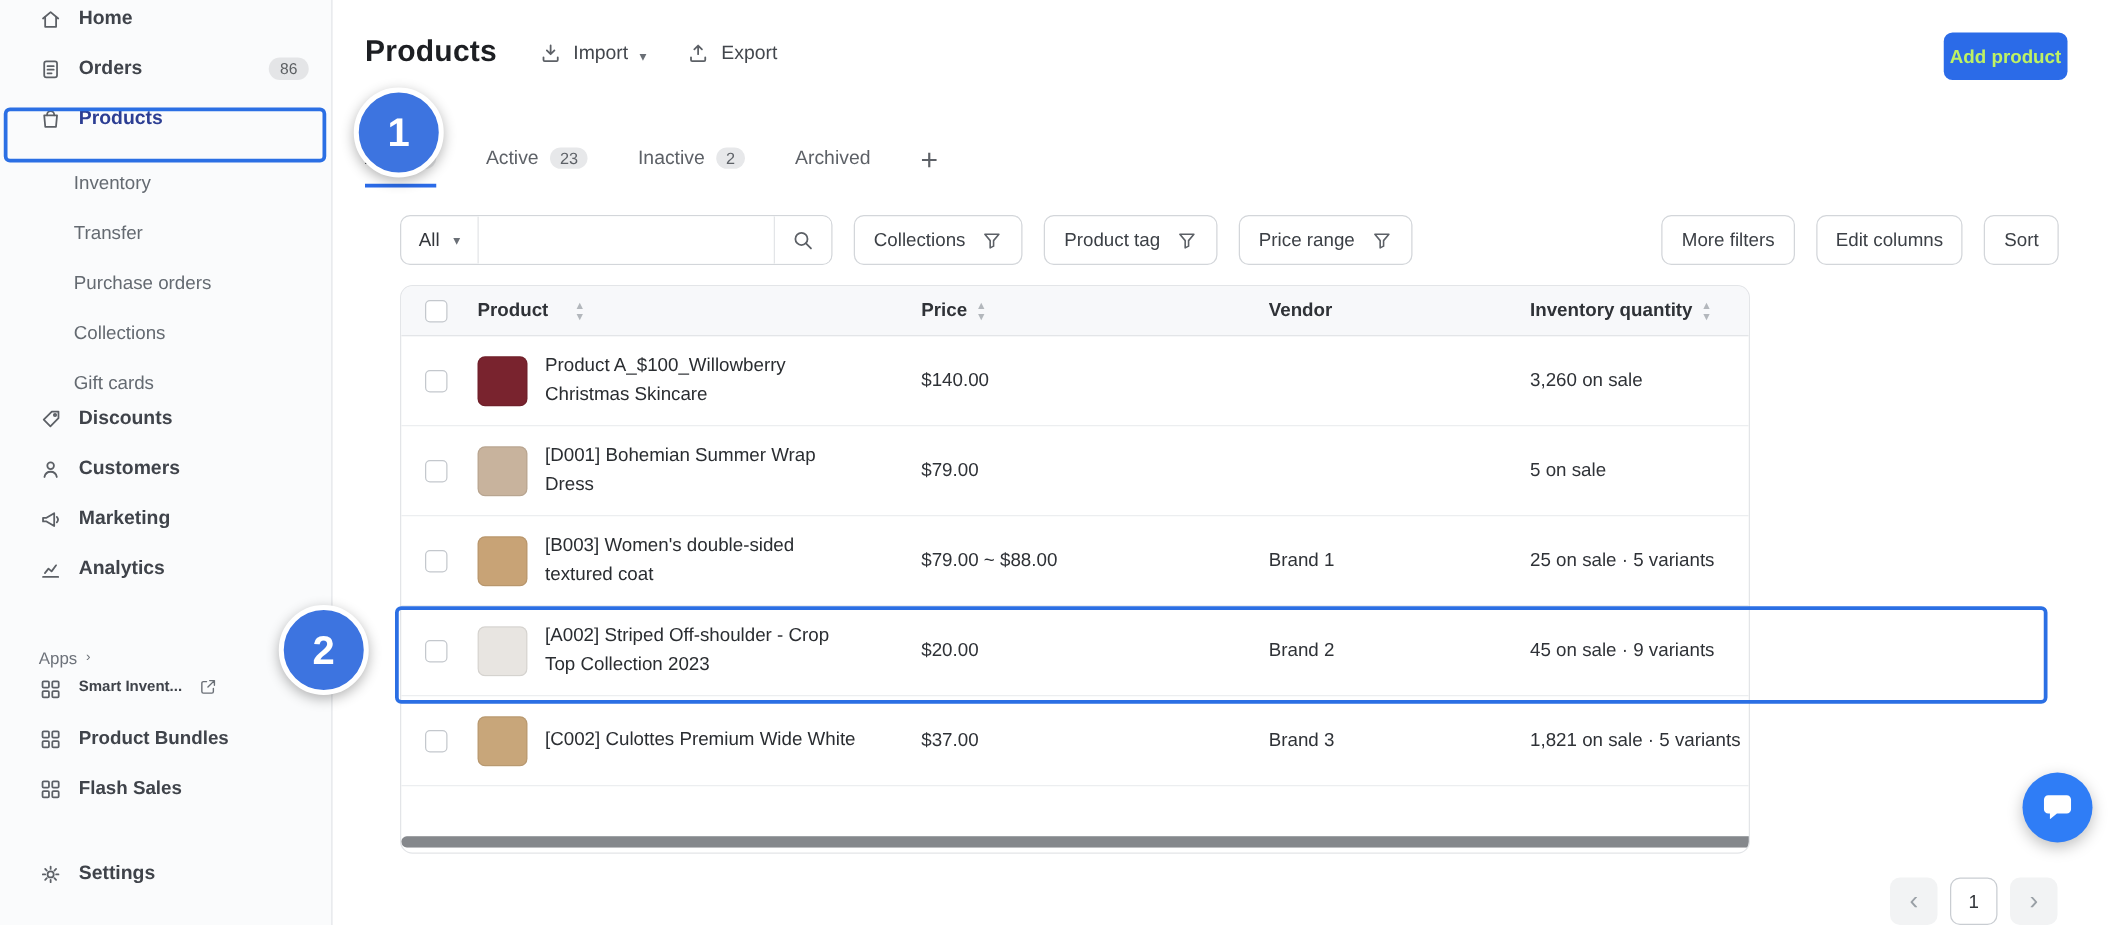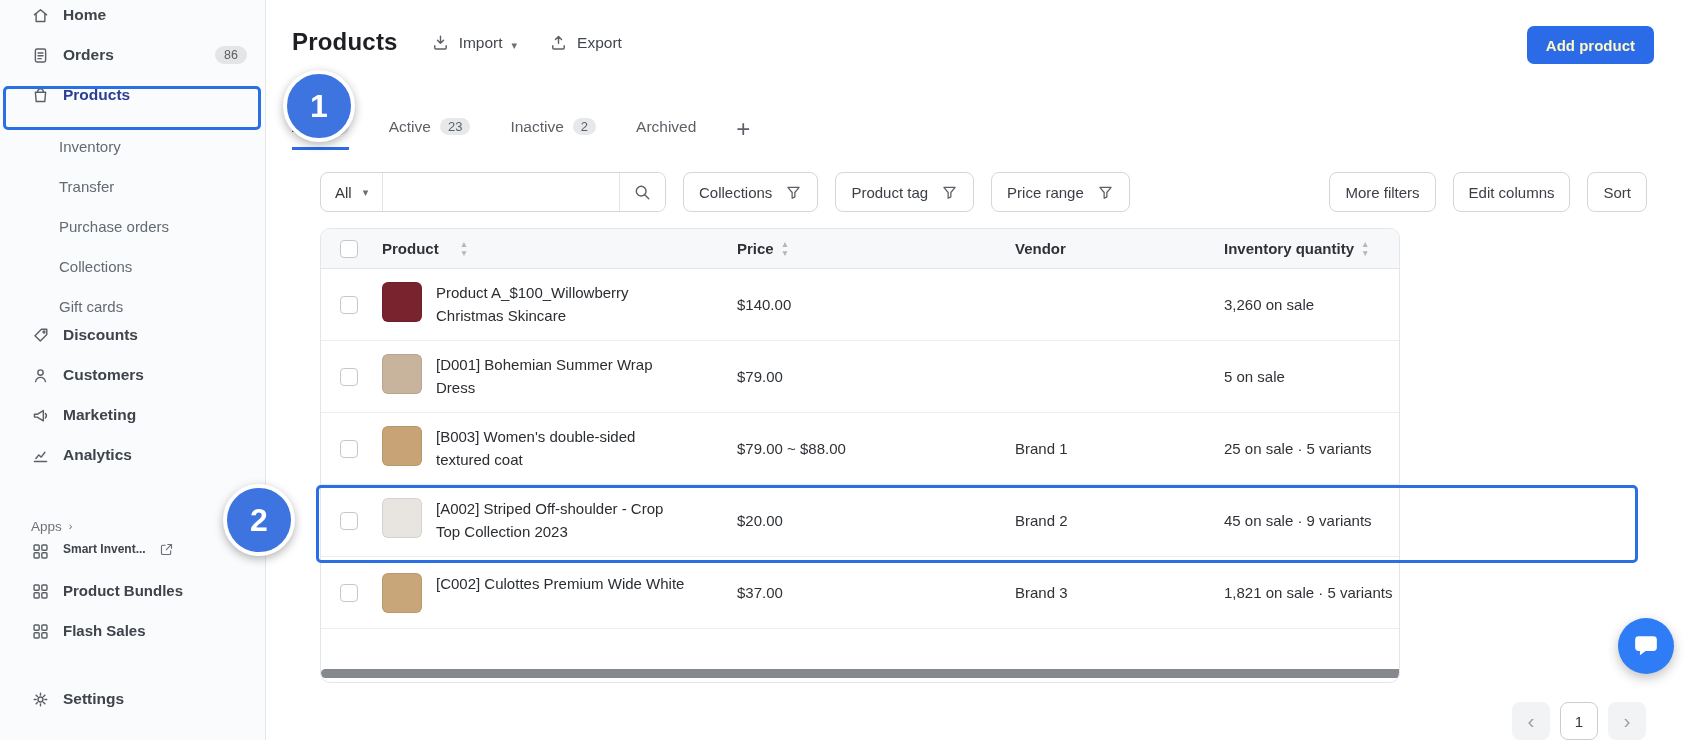--- a/index.html
+++ b/index.html
@@ -25,21 +25,21 @@
   .apps-head{ display:flex; align-items:center; gap:7px; height:32px; padding-left:31px; margin-top:24px; font-size:13.5px; color:#6d727a; cursor:pointer; }
   .nav-settings{ position:absolute; bottom:10px; left:0; right:0; }
 
   
   .page-header{ position:absolute; left:292px; top:28px; display:flex; align-items:center; }
   .page-title{ font-size:24px; font-weight:700; color:#1d1f23; margin:0 0 0 0; letter-spacing:.2px; }
   .ghost-btn{ display:flex; align-items:flex-end; gap:9px; background:none; border:none; font-size:15.5px; color:#43474d; cursor:pointer; padding:0; }
   .ghost-btn.import{ margin-left:33px; }
   .ghost-btn.export{ margin-left:32px; }
   .chev{ font-size:11px; color:#6a6f76; }
-  .primary-btn{ position:absolute; top:26px; right:46px; height:38px; padding:0 19px; background:var(--accent); color:#fef9c3; border:none; border-radius:7px; font-size:15px; font-weight:600; cursor:pointer;text-align:center; }
+  .primary-btn{ position:absolute; top:26px; right:46px; height:38px; padding:0 5px; background:var(--accent); color:#bef264; border:none; border-radius:7px; font-size:15px; font-weight:600; cursor:pointer;text-align:center; }
 
   
   .tabs{ position:absolute; left:292px; top:118px; display:flex; align-items:flex-start; gap:40px; }
   .tab{ display:flex; align-items:flex-start; gap:9px; font-size:15.5px; color:#5d6167; padding-bottom:11px; cursor:pointer; }
   .tab.active{ border-bottom:3px solid var(--accent); color:#23252a; }
   .tab-count{ background:#e7e8ea; border-radius:10px; padding:1px 8px; font-size:13px; color:#5d6167; }
   .tab-add{ font-size:24px; color:#5d6167; line-height:1; margin-top:-1px; cursor:pointer; }
 
   
   .filter-row{ position:absolute; left:320px; top:172px; width:1327px; display:flex; align-items:center; }
@@ -52,21 +52,21 @@
   .spacer{ flex:1; }
 
   
   .table-card{ position:absolute; left:320px; top:228px; width:1080px; height:455px; background:#fff; border:1px solid #e3e5e8; border-radius:10px; overflow:hidden; }
   .trow{ display:grid; grid-template-columns:56px 360px 278px 209px 282px 18px 107px; align-items:center; height:72px; border-bottom:1px solid #eceef0; }
   .trow.thead{ height:40px; background:#f7f8fa; border-bottom:1px solid #e3e5e8; font-size:14.5px; font-weight:700; color:#43474d; }
   .cell{ font-size:15px; color:#2f3237; }
   .thead .cell{ display:flex; align-items:center; }
   .c-check{ display:flex; justify-content:center; align-items:center; }
   .checkbox{ width:18px; height:18px; border:1.6px solid #c4c8cd; border-radius:4px; background:#fff; display:block; cursor:pointer; }
-  .c-prod{ display:flex; align-items:flex-start; gap:14px; padding-left:5px; padding-right:10px; }
+  .c-prod{ display:flex; align-items:center; gap:14px; padding-left:5px; padding-right:10px; }
   .thumb{ width:40px; height:40px; border-radius:6px; flex:none; box-shadow:inset 0 0 0 1px rgba(0,0,0,.08); }
   .pname{ font-size:15px; line-height:1.5; max-width:252px; color:#2a2d31; cursor:pointer; }
   .sort{ display:inline-flex; flex-direction:column; margin-left:7px; color:#b3b7bc; font-size:8.5px; line-height:.95; cursor:pointer; }
   .sort i{ font-style:normal; }
   .c-status{ align-self:stretch; position:relative; z-index:1; overflow:visible; }
   .toggle{ position:absolute; left:0; top:50%; margin-top:-10px; width:36px; height:20px; border-radius:10px; background:var(--accent); cursor:pointer; }
   .toggle .knob{ position:absolute; top:2px; right:2px; width:16px; height:16px; border-radius:50%; background:#fff; }
   .c-status-h{ align-self:stretch; overflow:hidden; white-space:nowrap; position:relative; z-index:1; }
   .c-action{ align-self:stretch; position:relative; z-index:2; display:flex; align-items:center; gap:17px; background:#fff; border-left:7px solid #701a75; padding-left:27px; box-shadow:-10px 0 10px -9px rgba(30,33,36,.12); }
   .thead .c-action{ background:#f7f8fa; }

